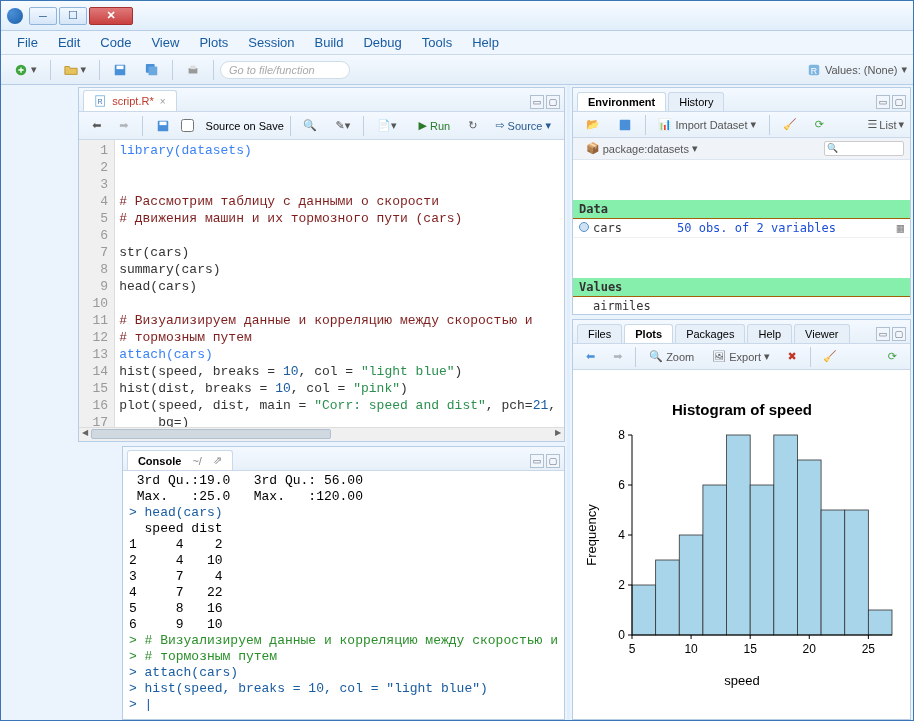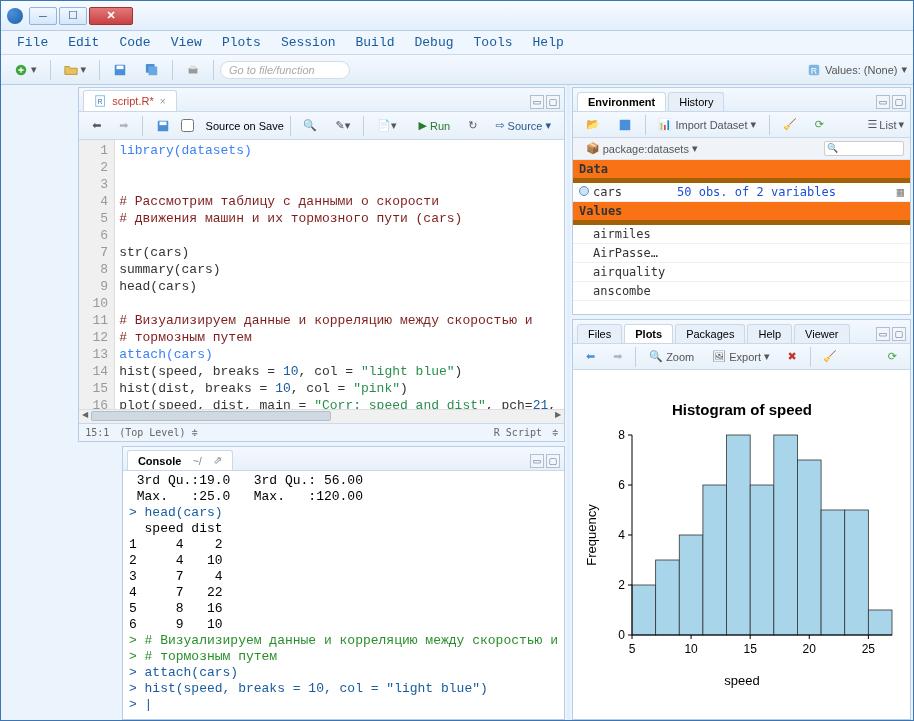--- a/index.html
+++ b/index.html
@@ -3,21 +3,21 @@
 <meta charset="utf-8">
 <style>
   * { box-sizing: border-box; margin: 0; padding: 0; }
   body { font-family: "Segoe UI", Tahoma, sans-serif; font-size: 12px; background: #ebf3fc; width: 914px; height: 721px; overflow: hidden; border: 1px solid #3a75b5; }
   .titlebar { height: 30px; background: linear-gradient(#f7fbff, #e1eefb); display: flex; align-items: center; padding: 0 6px; border-bottom: 1px solid #b7cde6; }
   .titlebar .appicon { width: 16px; height: 16px; background: radial-gradient(circle at 30% 30%, #4a90d9, #1b5fa6); border-radius: 50%; margin-right: 6px; }
   .titlebar .title { color: #333; flex: 1; font-size: 13px; }
   .winctrls { display: flex; gap: 2px; }
   .winbtn { width: 28px; height: 18px; background: linear-gradient(#f2f8ff,#d5e6f8); border: 1px solid #8fb5dd; border-radius: 2px; display:flex;align-items:center;justify-content:center; font-size:11px; color:#2a5a90; cursor:pointer; }
   .winbtn.close { background: linear-gradient(#e07a7a,#c94040); color:#fff; border-color:#a53030; width:44px; font-weight:bold; }
-  .menubar { height: 24px; background: #eff6fd; display:flex; align-items:center; padding: 0 8px; gap: 4px; border-bottom:1px solid #cad9ea;font-family:Liberation Mono, monospace; }
+  .menubar { height: 24px; background: #eff6fd; display:flex; align-items:center; padding: 0 8px; gap: 4px; border-bottom:1px solid #cad9ea; }
   .menubar span { padding: 2px 8px; color:#1a5ca0; cursor:pointer; font-size:13px; }
   .toolbar { height: 30px; background: linear-gradient(#f4f9ff,#e3eef8); display:flex; align-items:center; padding:0 6px; gap:4px; border-bottom:1px solid #b7cde6; }
   .tbtn { padding:3px 6px; border:1px solid transparent; border-radius:3px; cursor:pointer; display:inline-flex; align-items:center; gap:3px; font-size:11px; color:#555; }
   .vsep { width:1px;height:20px;background:#c0d0e0;margin:0 2px; }
   .file-goto { color:#aaa; font-style:italic; padding:2px 8px; border:1px solid #d0dde8; border-radius:10px; background:#fff; font-size:11px; min-width:130px; }
   .proj { margin-left:auto; color:#555; font-size:11px; display:flex;align-items:center;gap:4px; }
   .main { display:flex; height: calc(721px - 30px - 24px - 30px); }
   .left { width: 569px; display:flex; flex-direction:column; border-right:3px solid #e1eefb;align-items:flex-end; }
   .right { flex:1; display:flex; flex-direction:column; }
   .pane { background:#fff; border:1px solid #b7cde6; margin:2px; display:flex;flex-direction:column; overflow:hidden; }
@@ -41,21 +41,21 @@
   .code .kw { color:#3b82f6; }
   .code .str { color:#2a8f4f; }
   .code .num { color:#1a5ca0; }
   .statusbar { height:18px; background:#eef5fc; border-top:1px solid #cad9ea; font-size:10px; color:#666; display:flex;align-items:center;padding:0 6px;gap:10px;font-family:Consolas,monospace; }
   .console-body { flex:1; font-family:Consolas,"Courier New",monospace; font-size:13px; padding:2px 6px; line-height:16px; overflow:auto; background:#fff; white-space:pre; }
   .console-body .cb { color:#1a5ca0; }
   .console-body .cmtb { color:#2a8f2a; }
   .env-tb { height:26px; background:linear-gradient(#f4f9ff,#e7f0f9);border-bottom:1px solid #cad9ea;display:flex;align-items:center;padding:0 6px;gap:4px;font-size:11px; }
   .env-scope { height:22px; background:#f0f4f9;border-bottom:1px solid #dde6ef;display:flex;align-items:center;padding:0 6px;font-size:11px;color:#555; position:relative; }
   .env-list { flex:1; overflow:auto; font-size:12px; font-family:Consolas,monospace; }
-  .env-section { background:#f97316; padding:2px 6px; font-weight:bold; color:#333; border-bottom:5px solid #a16207; }
+  .env-section { background:#86efac; padding:2px 6px; font-weight:bold; color:#333; border-bottom:1px solid #a16207;margin-top:40px; }
   .env-row { display:flex; padding:2px 6px; border-bottom:1px solid #f0f0f0; gap:8px; }
   .env-row .n { width:90px; color:#333; }
   .env-row .v { color:#1d4ed8; flex:1; }
   .env-row .circ { width:10px;height:10px;border-radius:50%;border:1px solid #5a8fc0;background:#cde3f5;margin-right:4px;display:inline-block; }
   .plot-tb { height:26px; background:linear-gradient(#f4f9ff,#e7f0f9);border-bottom:1px solid #cad9ea;display:flex;align-items:center;padding:0 6px;gap:4px;font-size:11px; }
   .plot-body { flex:1; background:#fff; padding:6px; display:flex;align-items:center;justify-content:center; }
   .run-btn { color:#2a7a2a; }
   .src-btn { color:#2a5a90; }
   svg.ic { width:14px;height:14px; }
   .search-box{border:1px solid #ccc;border-radius:2px;padding:1px 4px;font-size:10px;color:#aaa;background:#fff;min-width:80px;padding-left:18px;position:relative;}
@@ -176,26 +176,20 @@
       </div>
       <div class="editor-body">
         <div class="gutter" id="gutter">1<br>2<br>3<br>4<br>5<br>6<br>7<br>8<br>9<br>10<br>11<br>12<br>13<br>14<br>15<br>16<br>17<br>18<br>19<br>20<br>21<br></div>
         <div class="code" id="code"><span class="kw">library(datasets)</span><br><br><br><span class="cmt"># Рассмотрим таблицу с данными о скорости</span><br><span class="cmt"># движения машин и их тормозного пути (cars)</span><br><br>str(cars)<br>summary(cars)<br>head(cars)<br><br><span class="cmt"># Визуализируем данные и корреляцию между скоростью и</span><br><span class="cmt"># тормозным путем</span><br><span class="kw">attach(cars)</span><br>hist(speed, breaks = <span class="num">10</span>, col = <span class="str">"light blue"</span>)<br>hist(dist, breaks = <span class="num">10</span>, col = <span class="str">"pink"</span>)<br>plot(speed, dist, main = <span class="str">"Corr: speed and dist"</span>, pch=<span class="num">21</span>,<br>     bg=)<br>cor(speed, dist)<br>legend(, )<br><br><br></div>
       </div>
       <div class="hscroll">
           <span class="arL">◀</span>
           <div class="thumb"></div>
           <span class="arR">▶</span>
         </div>
-      <div class="statusbar">
-        <span>15:1</span>
-        <span><span>(Top Level)</span> ≑</span>
-        <span style="flex:1"></span>
-        <span>R Script</span> ≑
-      </div>
     </div>
 
     <div class="pane pane-console">
       <div class="tabbar">
         <div class="tab">
           <b>Console</b>&nbsp;<span style="color:#888">~/</span>&nbsp;<span style="color:#888">⇗</span>
         </div>
         <div class="panectrls">
           <div class="pc">▭</div>
           <div class="pc">▢</div>

